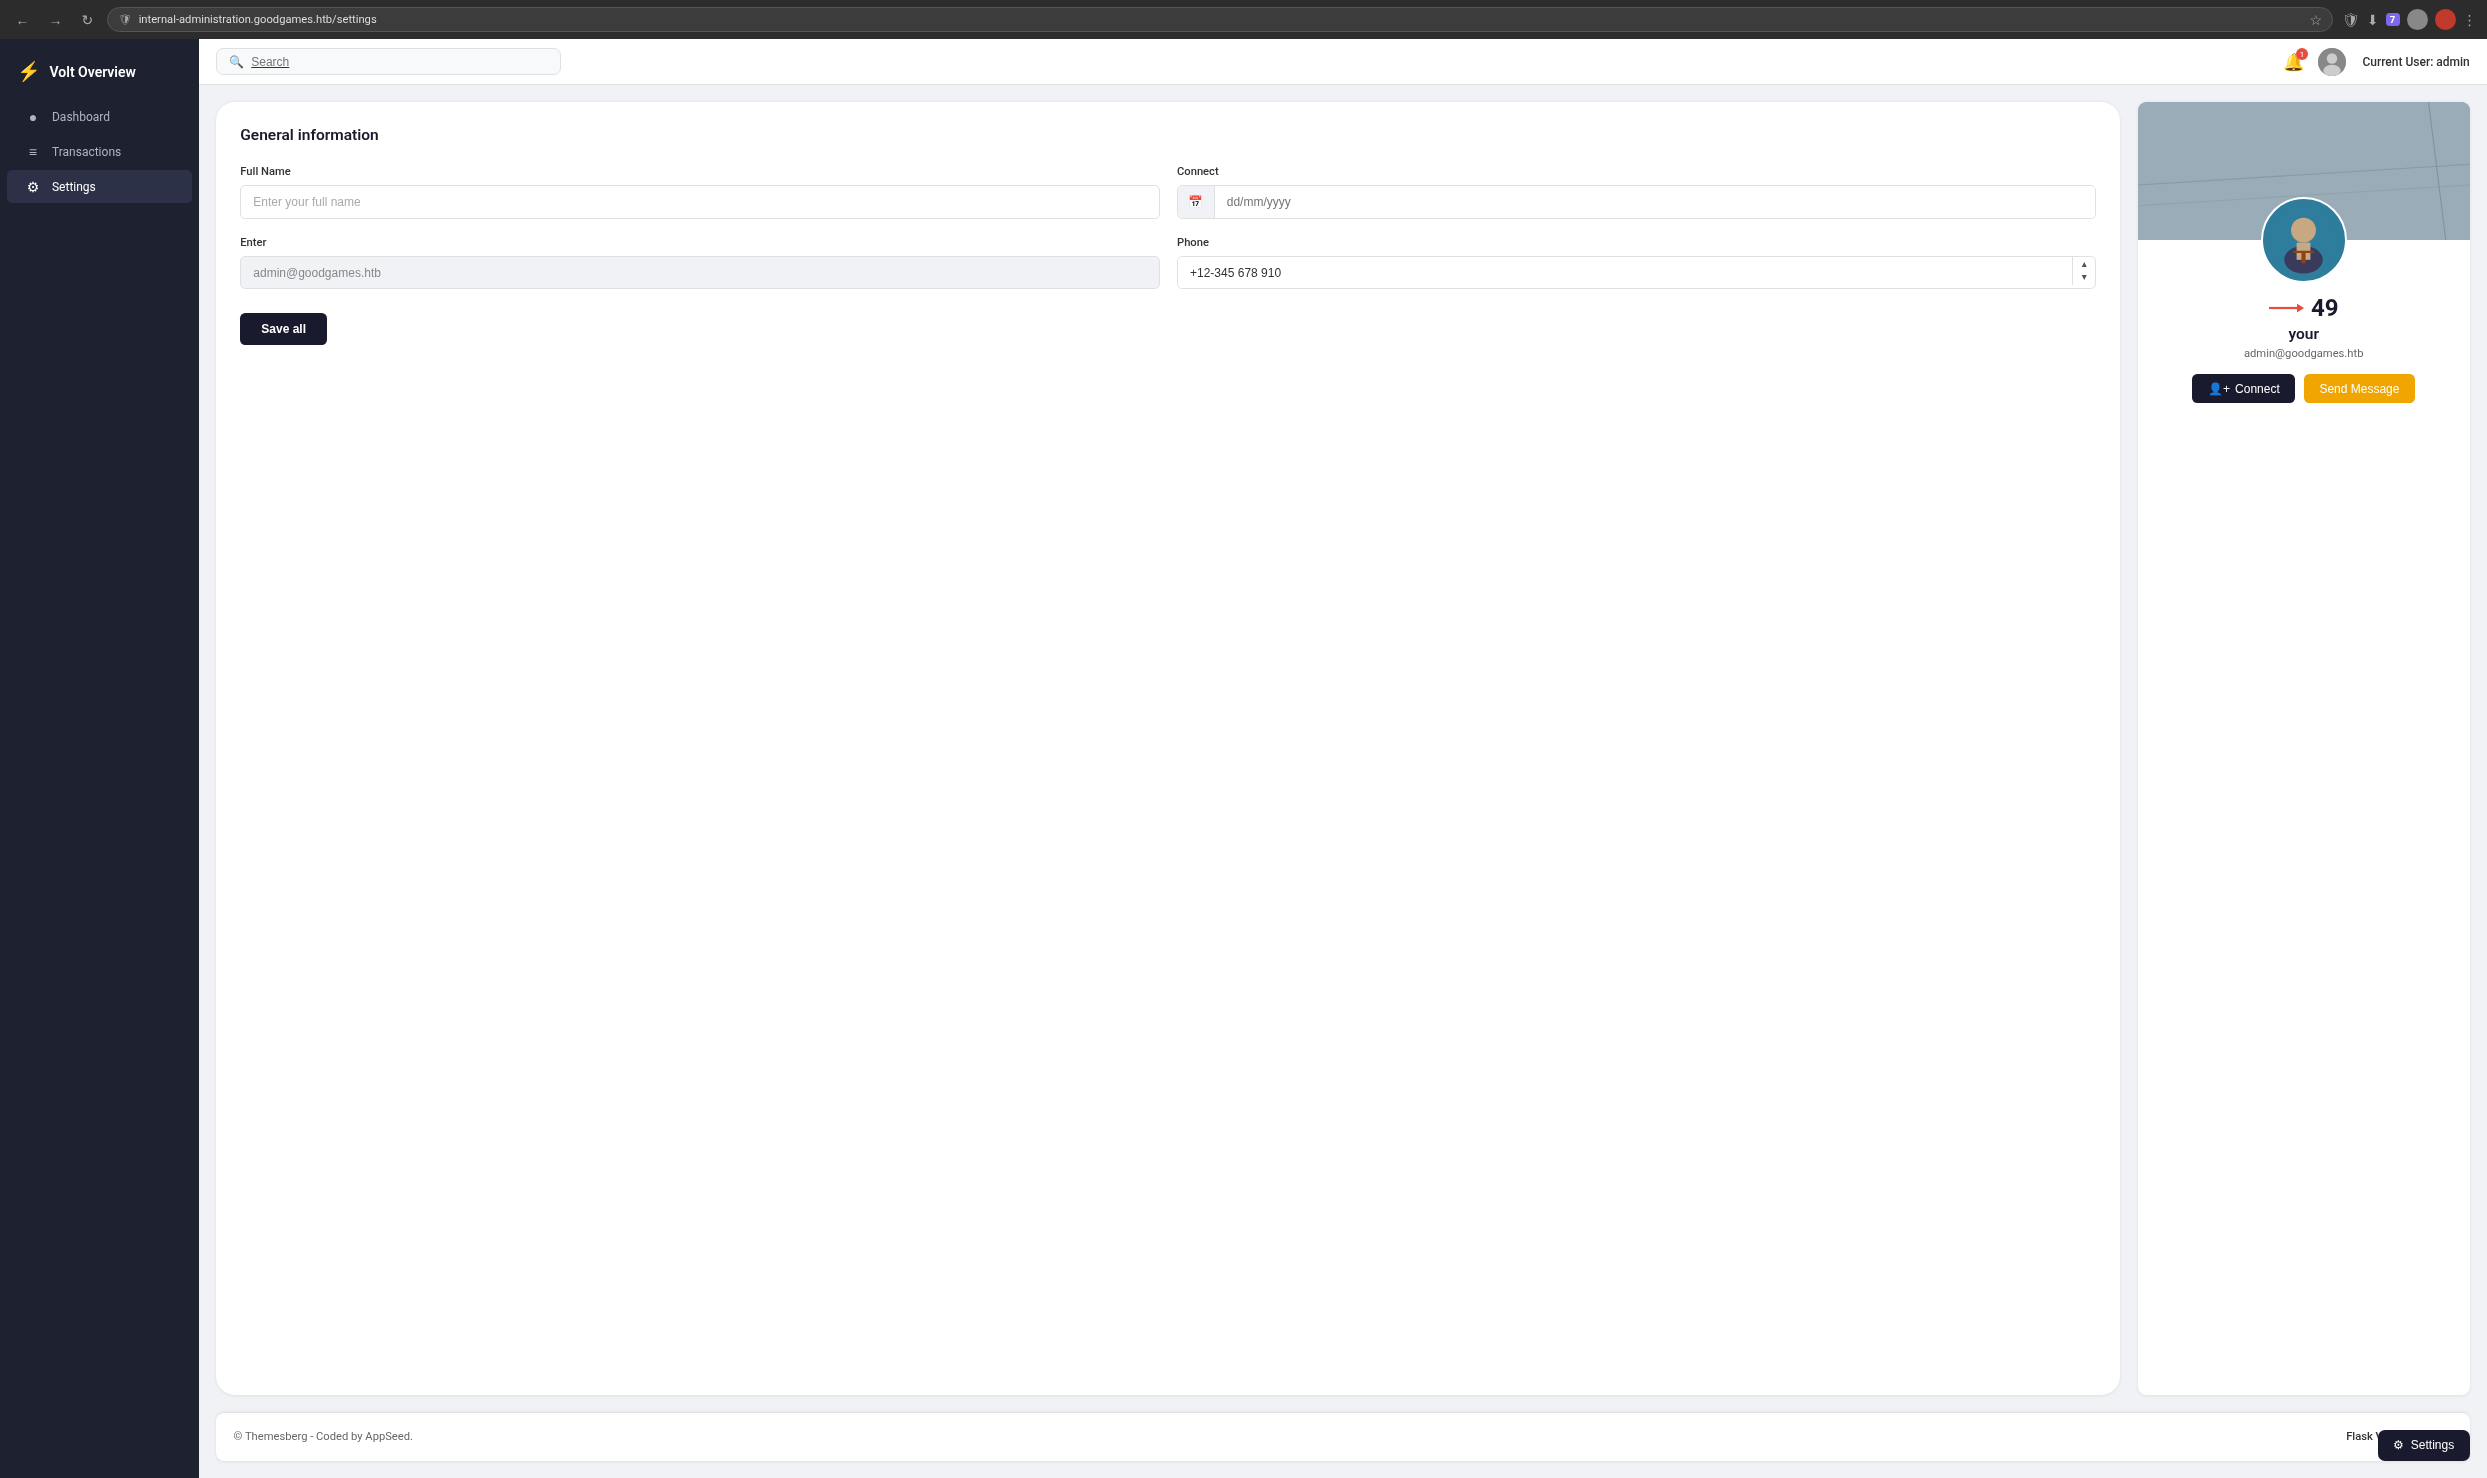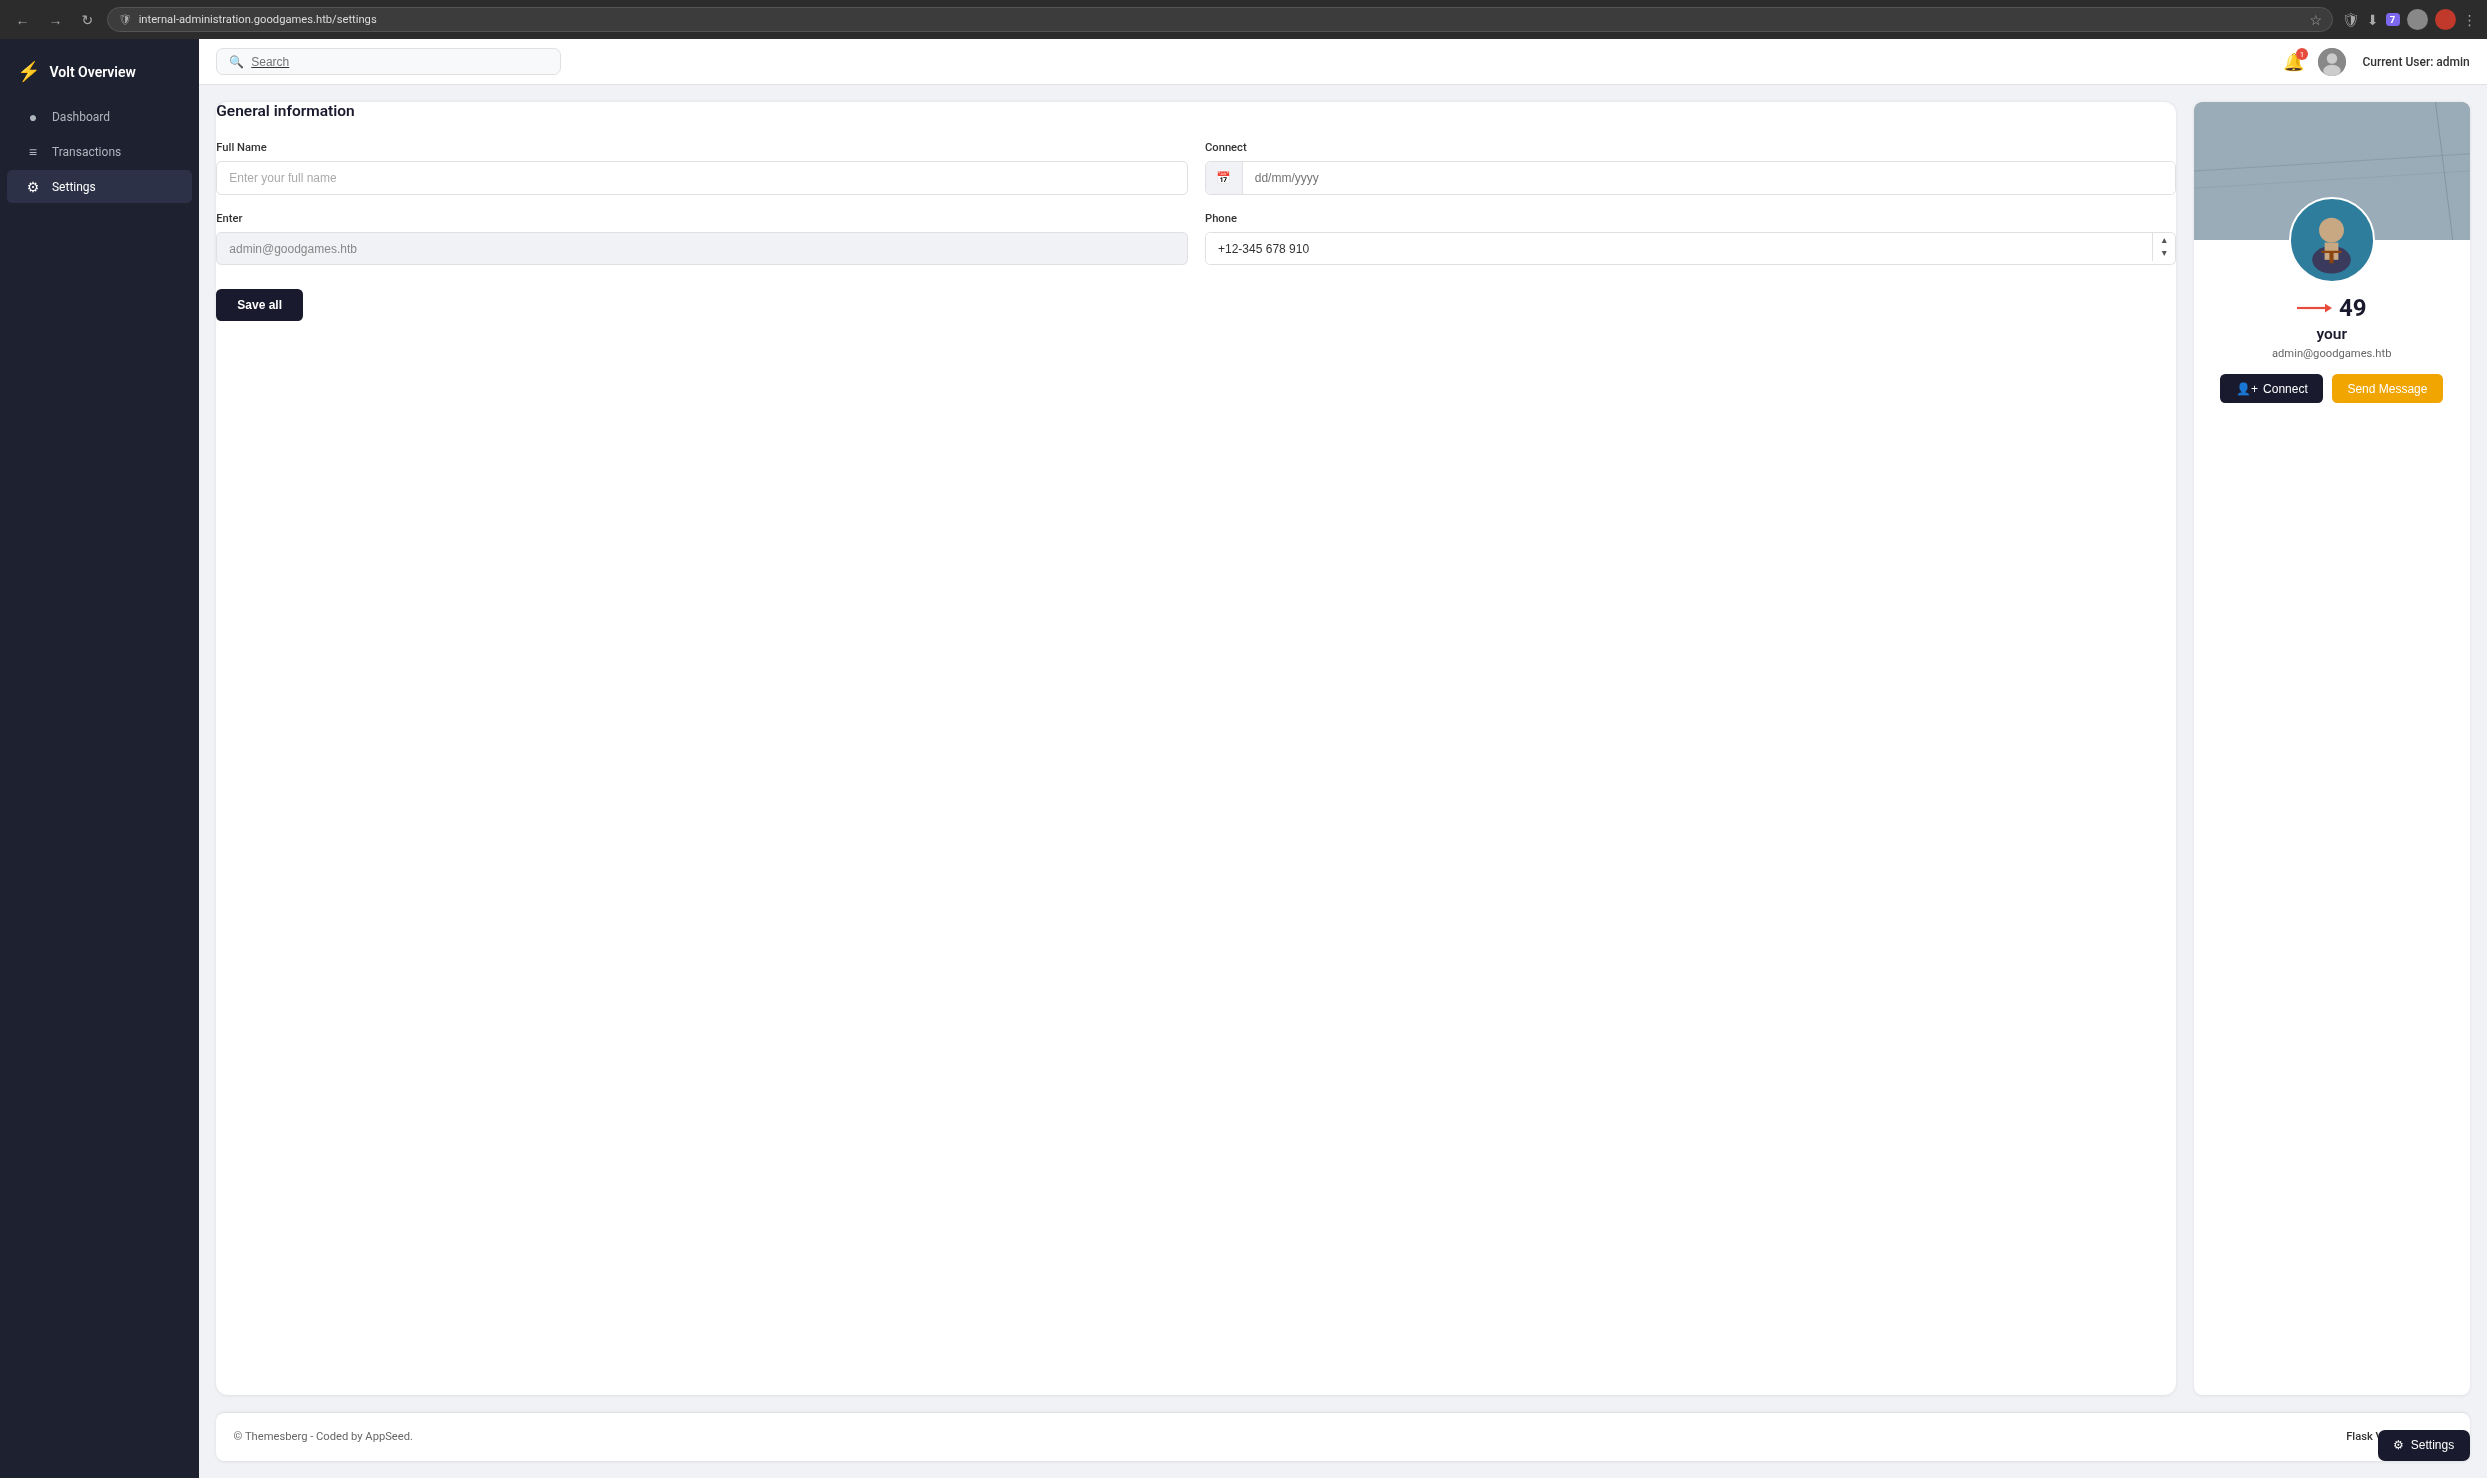--- a/index.html
+++ b/index.html
@@ -174,21 +174,22 @@
     .content-area {
       padding: 17.3px;
       display: flex;
       gap: 17.3px;
       flex: 1;
     }
 
     
     .settings-card {
       background: #fff;
-      border-radius: 12px;
+      border-radius: 19px;
+      padding: 24px;
       flex: 1;
       box-shadow: 0 0.9px 3.5px rgba(0,0,0,0.08);
     }
     .card-title {
       font-size: 15.5px;
       font-weight: 600;
       color: #1a1a2e;
       margin-bottom: 21px;
     }
     .form-row {
@@ -280,21 +281,21 @@
       border-radius: 5.2px;
       padding: 8.6px 21px;
       font-size: 12px;
       font-weight: 700;
       cursor: pointer;
       margin-top: 7px;
     }
 
     
     .profile-card {
-      width: 276px;
+      width: 332px;
       background: #fff;
       border-radius: 8.6px;
       overflow: hidden;
       box-shadow: 0 0.9px 3.5px rgba(0,0,0,0.08);
       flex-shrink: 0;
       display: flex;
       flex-direction: column;
       align-items: center;
     }
     .profile-cover {

